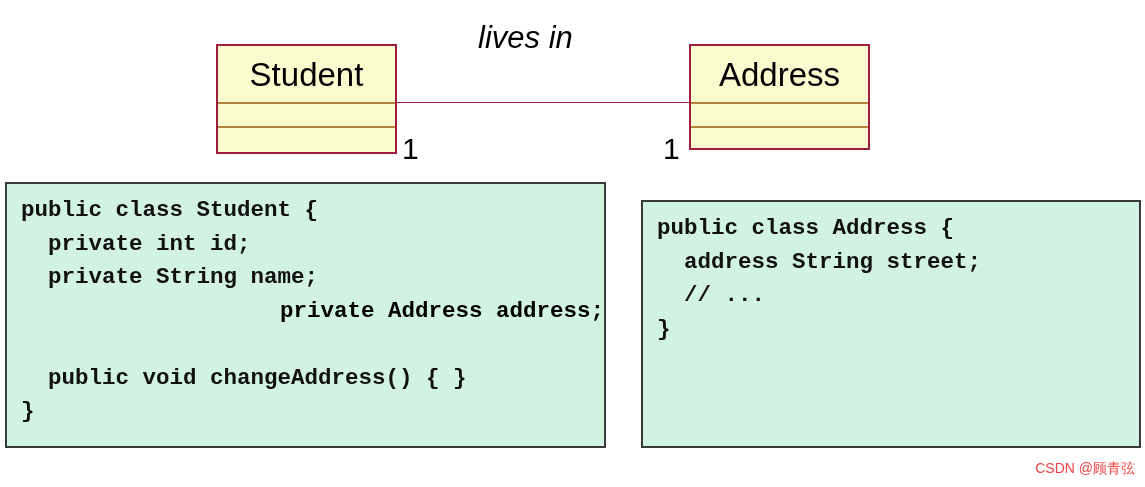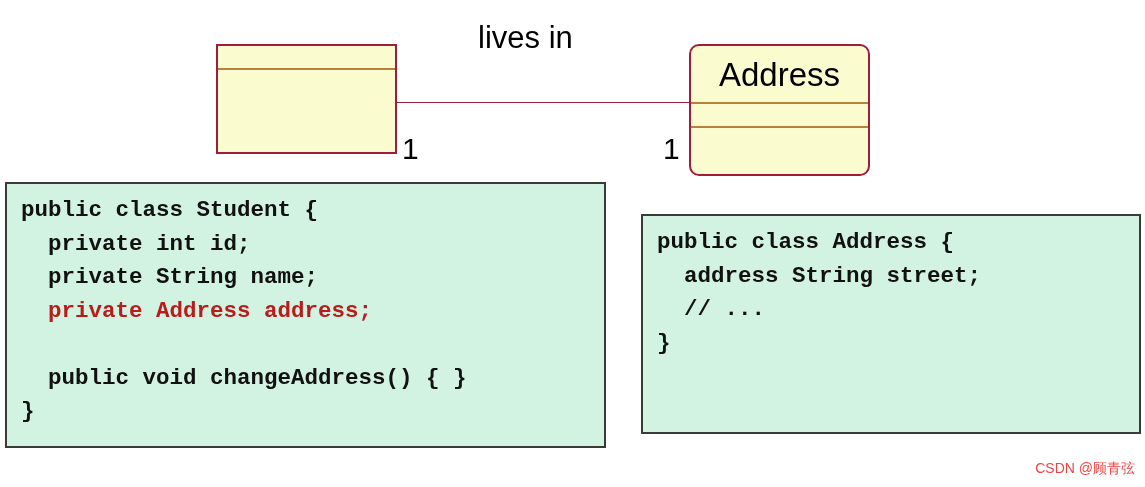--- a/index.html
+++ b/index.html
@@ -46,40 +46,40 @@
     width: 181px;
     height: 110px;
   }
   #student-box .uml-compartment { height: 24px; }
   #student-box .uml-compartment.last { height: 24px; }
 
   #address-box {
     left: 689px;
     top: 44px;
     width: 181px;
-    height: 132px;
-    border-radius: 10px;
+    height: 106px;
   }
   #address-box .uml-compartment { height: 24px; }
   #address-box .uml-compartment.last { height: 24px; }
 
   
   #assoc-line {
     position: absolute;
     left: 397px;
     top: 102px;
     width: 292px;
     height: 0;
     border-top: 1.5px solid #9e1d3c;
   }
   #assoc-label {
     position: absolute;
     left: 478px;
     top: 22px;
     font-family: "Liberation Sans", sans-serif;
+    font-style: italic;
     font-size: 31px;
     color: #000000;
     white-space: nowrap;
     line-height: 1;
   }
   .mult {
     position: absolute;
     font-family: "Liberation Sans", sans-serif;
     font-size: 30px;
     color: #000000;
@@ -104,44 +104,45 @@
     overflow: hidden;
   }
   #student-code {
     left: 5px;
     top: 182px;
     width: 601px;
     height: 266px;
   }
   #address-code {
     left: 641px;
-    top: 214px;
+    top: 200px;
     width: 500px;
-    height: 220px;
+    height: 248px;
   }
   .code-line { display: block; height: 33.5px; }
-  .code-line.accent { color: #b91c1c; }
+  .code-line.accent { color: #000000; text-align: right; }
   .code-line.blank { }
 
   
   #watermark {
     position: absolute;
     right: 10px;
     top: 461px;
     font-family: "Liberation Sans", sans-serif;
     font-size: 14px;
     color: #ef4444;
     white-space: nowrap;
     line-height: 1;
   }
 </style>
 </head>
 <body>
 
 <div id="student-box" class="uml-box">
+  <div class="uml-title">Student</div>
   <div class="uml-compartment"></div>
   <div class="uml-compartment last"></div>
 </div>
 
 <div id="address-box" class="uml-box">
   <div class="uml-title">Address</div>
   <div class="uml-compartment"></div>
   <div class="uml-compartment last"></div>
 </div>
 

